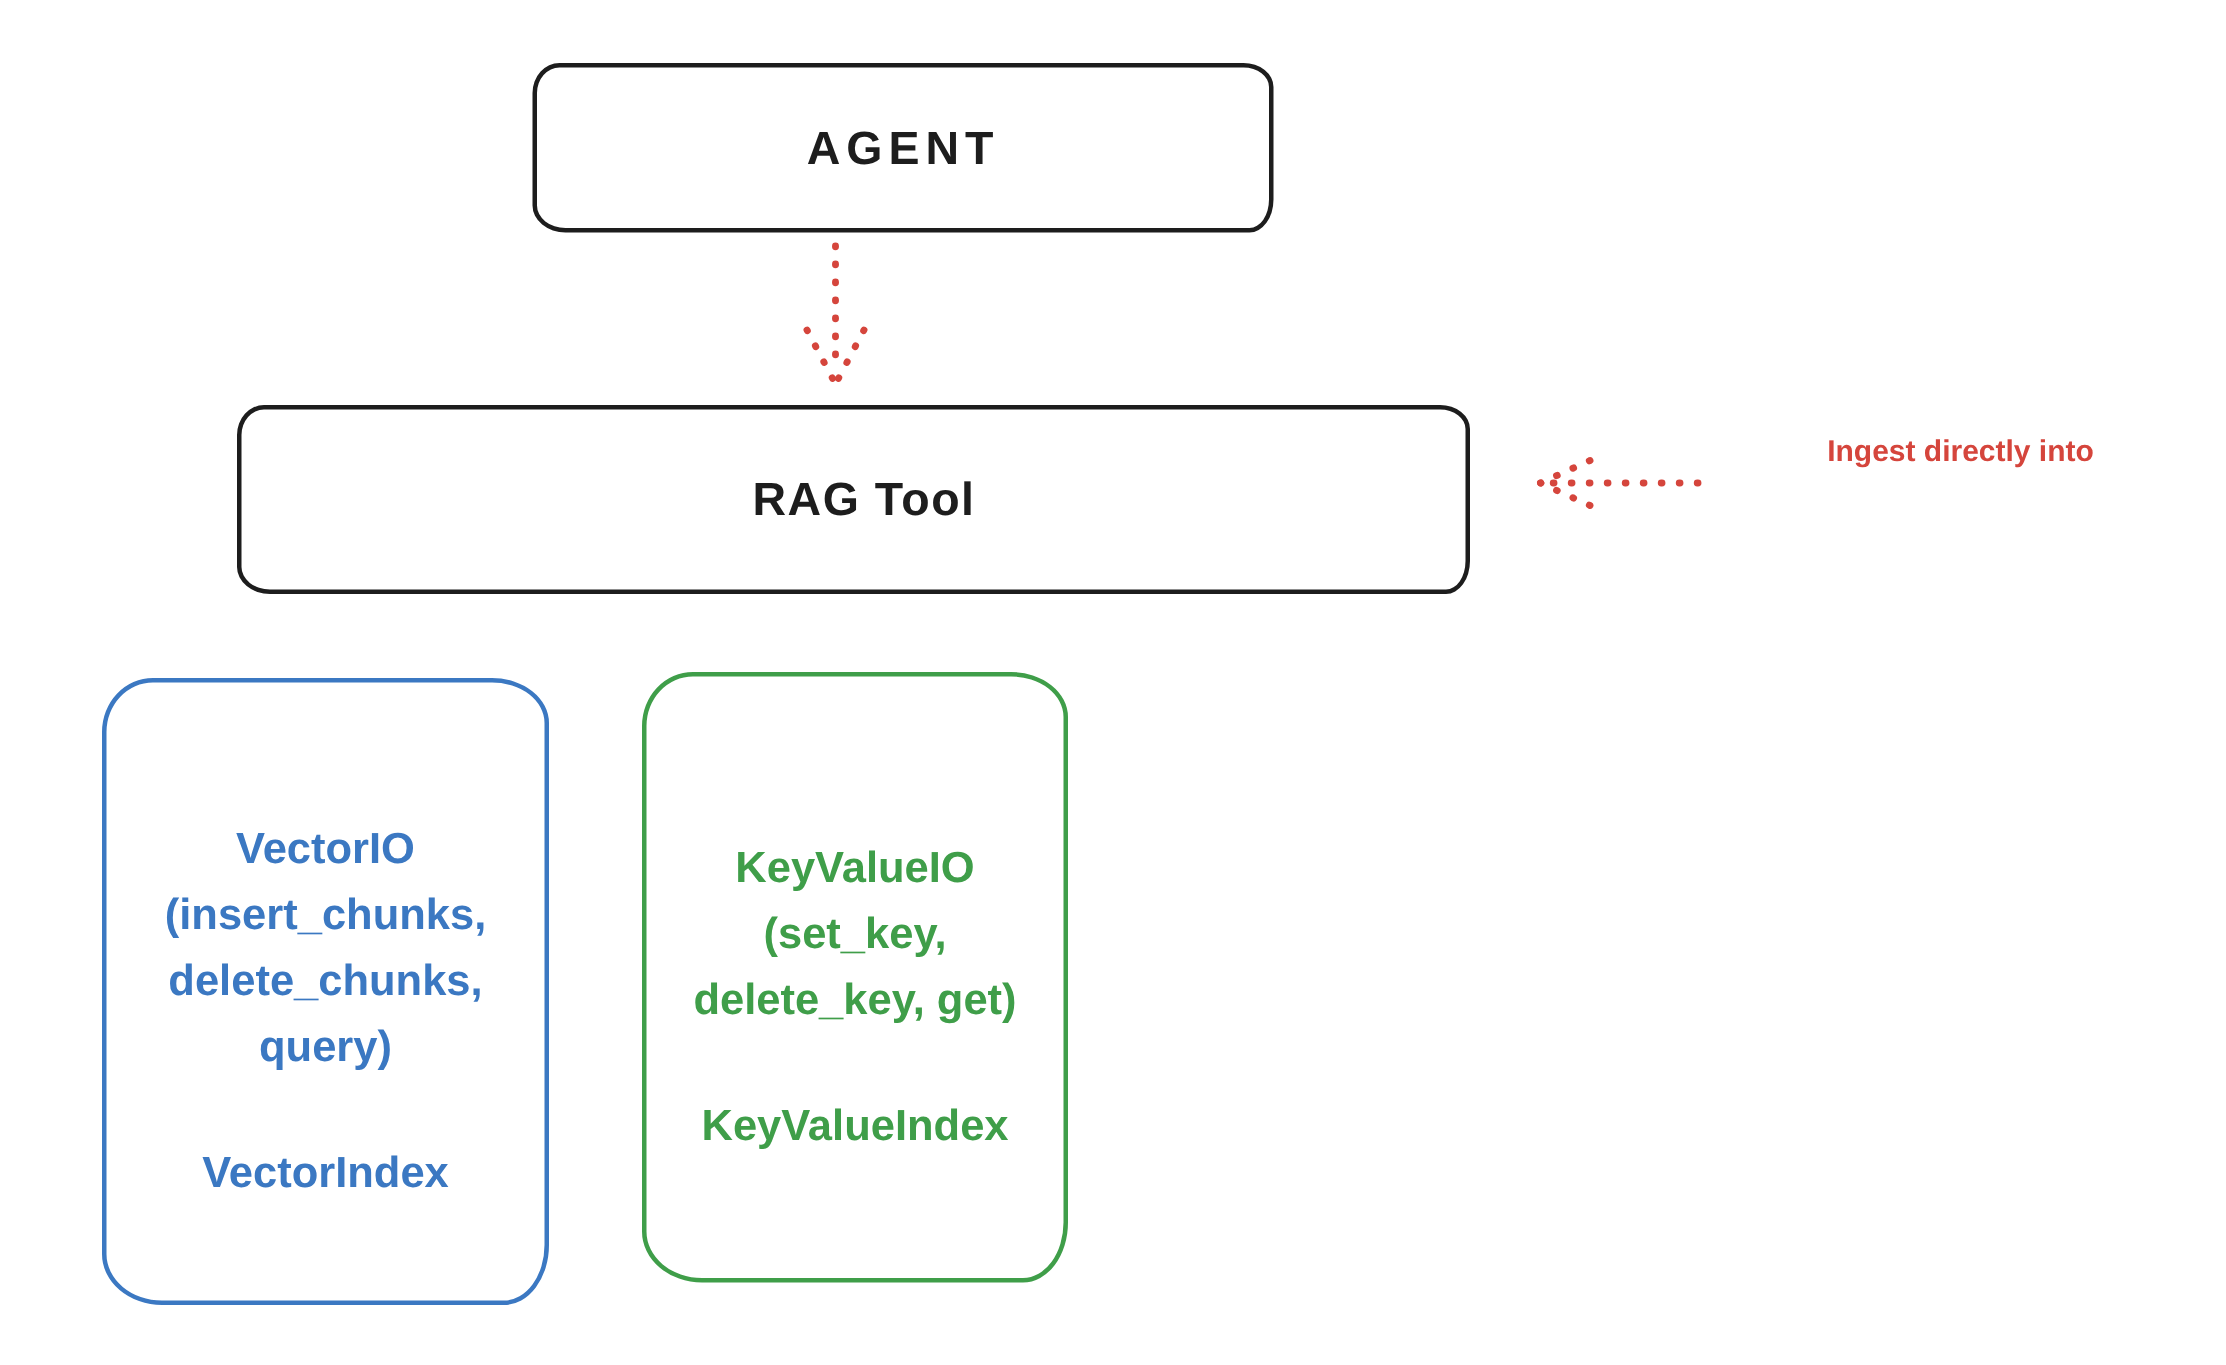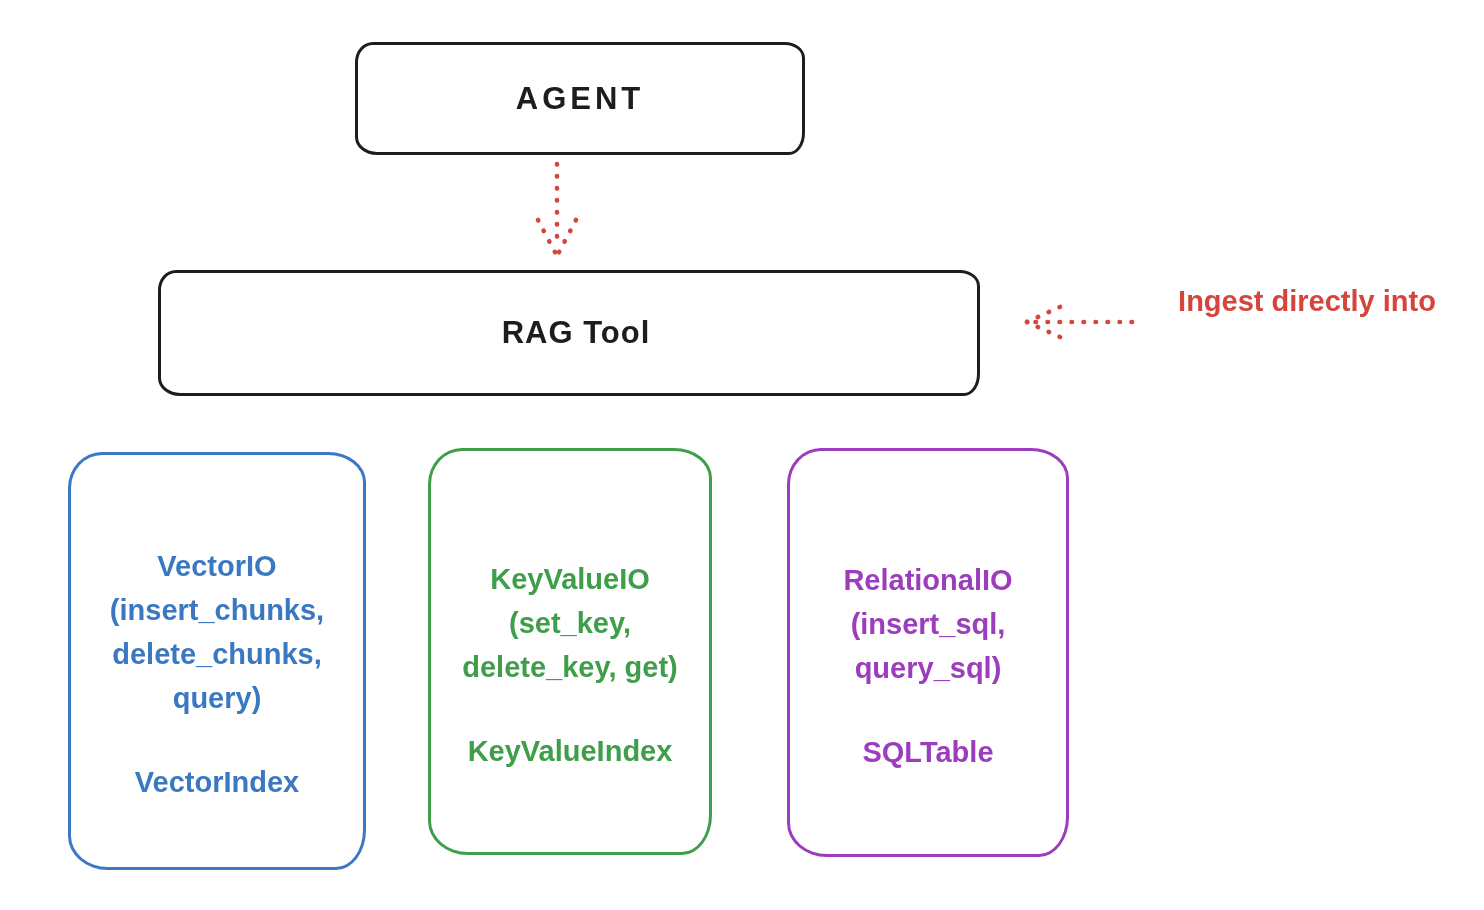--- a/index.html
+++ b/index.html
@@ -22,21 +22,21 @@
     display: flex;
     align-items: center;
     justify-content: center;
   }
   .node-black {
     border: 3.5px solid #1d1d1d;
     border-radius: 18px 20px 16px 22px / 20px 16px 22px 18px;
     color: #1d1d1d;
   }
   .node-agent {
-    left: 355px; top: 42px; width: 450px; height: 113px;
+    left: 355px; top: 42px; width: 494px; height: 113px;
     font-size: 31px; font-weight: 700; letter-spacing: 4px;
   }
   .node-rag {
     left: 158px; top: 270px; width: 822px; height: 126px;
     font-size: 31px; font-weight: 600; letter-spacing: 1px; padding-left: 14px;
   }
   .node-store {
     flex-direction: column;
     justify-content: center;
     text-align: center;
@@ -68,21 +68,21 @@
   .arrow path {
     fill: none;
     stroke-width: 4.6;
     stroke-linecap: round;
     stroke-dasharray: 0.5 11.5;
   }
   .annotation {
     position: absolute;
     left: 1135px; top: 282px; width: 344px;
     color: #d5453c;
-    font-size: 29px;
+    font-size: 20px;
     font-weight: 700;
     line-height: 38px;
     text-align: center;
   }
   .annotation span { display: block; }
 </style>
 </head>
 <body>
 
 <div class="canvas">
@@ -119,20 +119,14 @@
   </div>
 
   <div class="node node-store node-vector">
     <div>VectorIO</div>
     <div>(insert_chunks,</div>
     <div>delete_chunks,</div>
     <div>query)</div>
     <div class="index-label">VectorIndex</div>
   </div>
 
-  <div class="node node-store node-relational">
-    <div>RelationalIO</div>
-    <div>(insert_sql,</div>
-    <div>query_sql)</div>
-    <div class="index-label">SQLTable</div>
-  </div>
 
 </div>
 
 </body></html>

